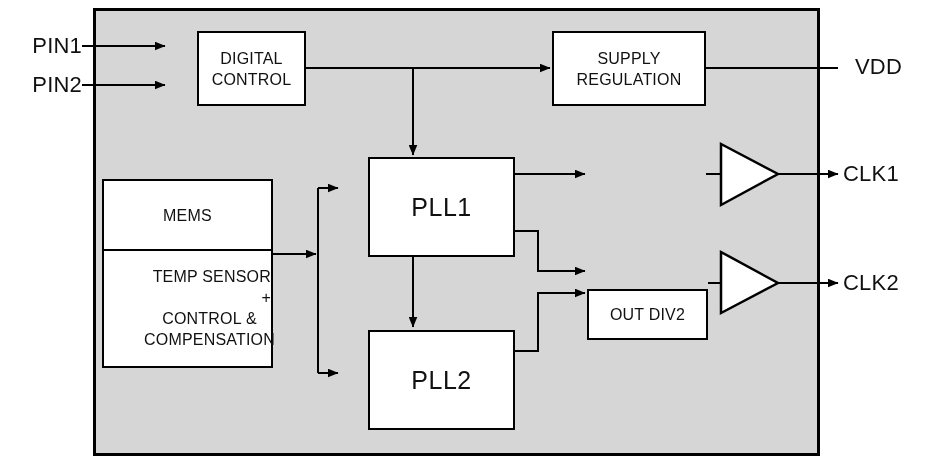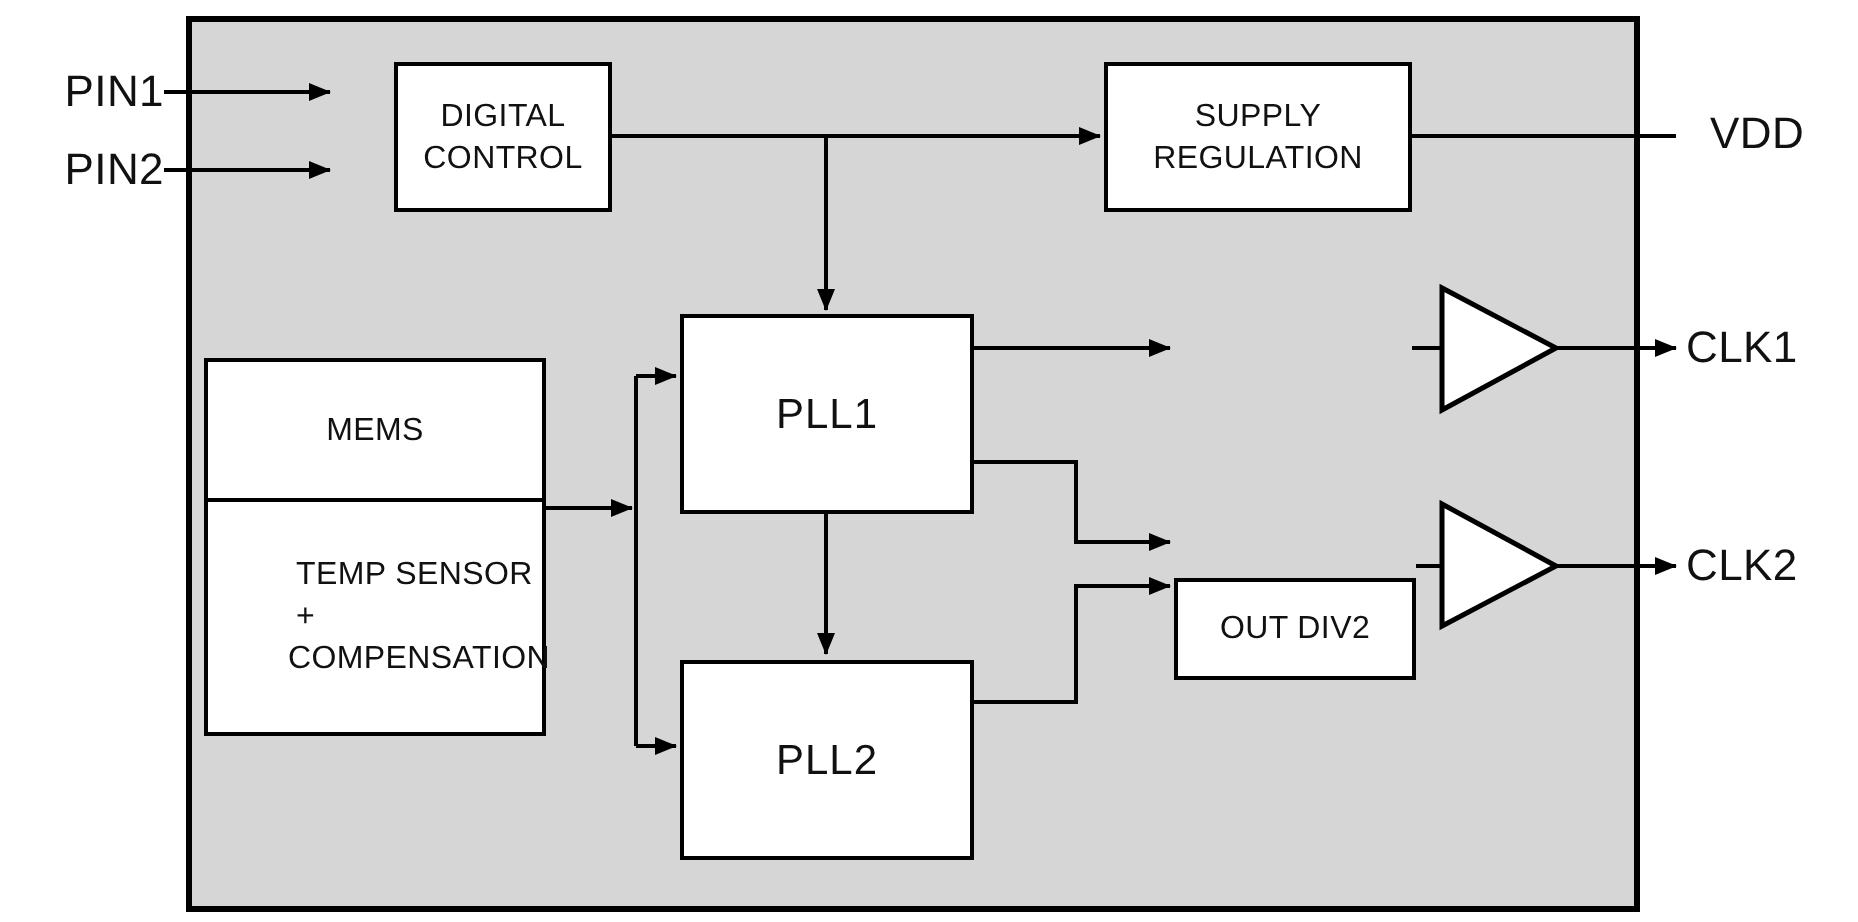--- a/index.html
+++ b/index.html
@@ -37,31 +37,31 @@
     box-sizing:border-box;
     background:var(--block-fill);
     border:2.5px solid var(--line-color);
     display:flex;flex-direction:column;
     align-items:center;justify-content:center;
     text-align:center;
     font-size:16px;line-height:21px;letter-spacing:0.2px;
   }
   .block.digital-control{left:181px;top:31px;width:109px;height:75px;margin-left:16px;}
   .block.supply-regulation{left:552px;top:31px;width:154px;height:75px;}
-  .block.pll{font-size:21px;letter-spacing:0.5px;}
+  .block.pll{font-size:25px;letter-spacing:0.5px;margin-left:28px;}
   .block.pll1{left:340px;top:157px;width:147px;height:100px;}
   .block.pll2{left:340px;top:330px;width:147px;height:100px;}
   .block.out-div1{left:587px;top:149px;width:119px;height:51px;}
   .block.out-div2{left:587px;top:257px;width:121px;height:51px;margin-top:32px;}
   .block.mems{left:102px;top:179px;width:171px;height:189px;padding:0;display:block;}
   .mems-section{
     box-sizing:border-box;
     display:flex;flex-direction:column;
     align-items:center;justify-content:center;
-    text-align:left;width:100%;
+    text-align:right;width:100%;
   }
   .mems-top{height:70px;border-bottom:2.5px solid var(--line-color);}
   .mems-bottom{height:114px;padding-left:44px;}
   .port-label{
     position:absolute;
     font-size:22px;line-height:18px;height:18px;
     letter-spacing:0.2px;
     white-space:nowrap;
   }
   .port-label.left-col{left:28px;width:54px;text-align:right;}
@@ -122,20 +122,21 @@
     <span>SUPPLY</span>
     <span>REGULATION</span>
   </div>
 
   <div class="block mems">
     <div class="mems-section mems-top">
       <span>MEMS</span>
     </div>
     <div class="mems-section mems-bottom">
       <span>TEMP SENSOR +</span>
+      <span>CONTROL &amp;</span>
       <span>COMPENSATION</span>
     </div>
   </div>
 
   <div class="block pll pll1">
     <span>PLL1</span>
   </div>
 
   <div class="block pll pll2">
     <span>PLL2</span>

